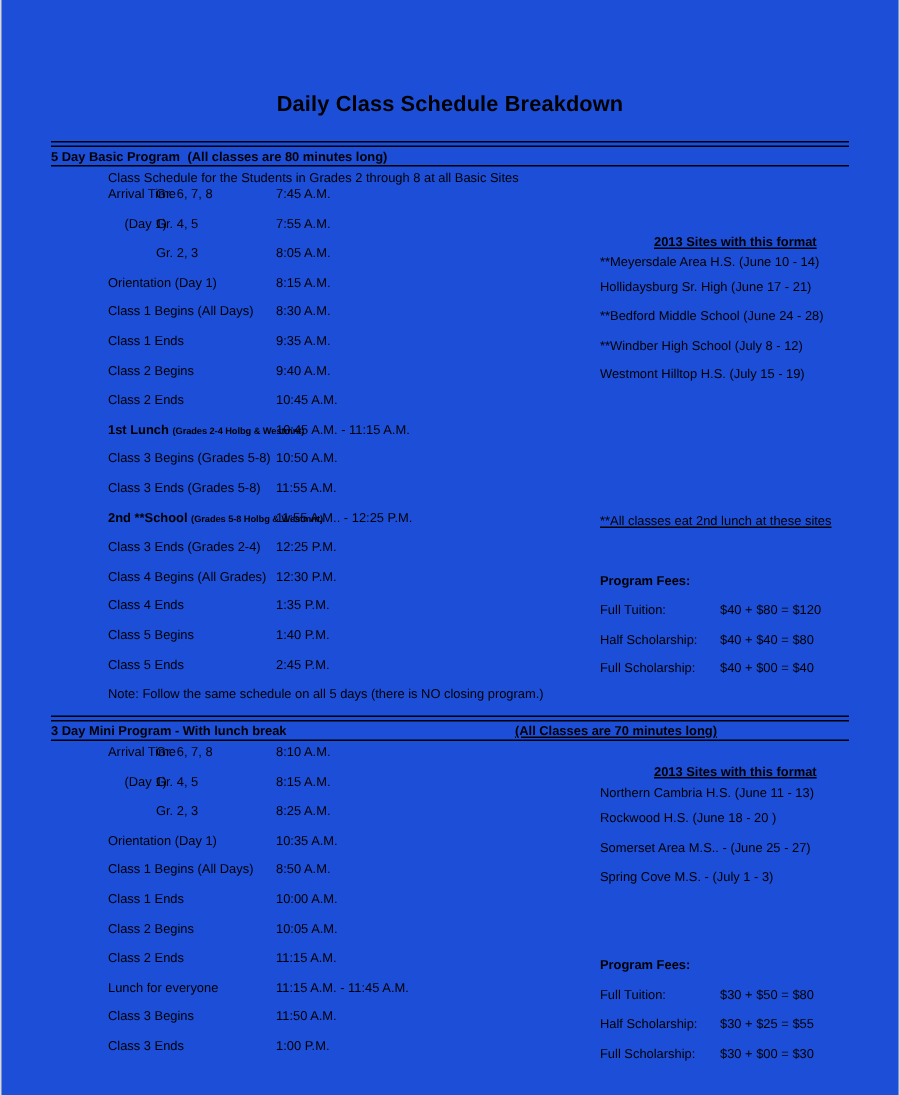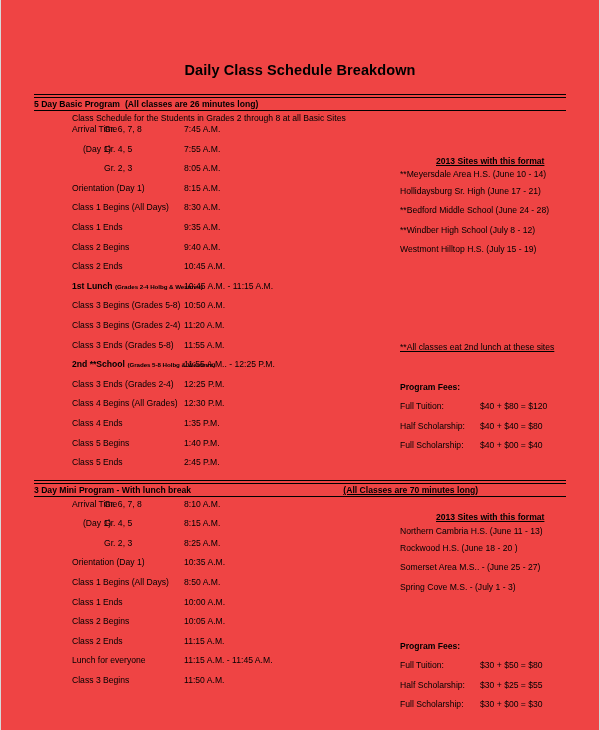--- a/index.html
+++ b/index.html
@@ -16,21 +16,21 @@
   }
 
   
   .page {
     position: relative;
     width: 600px;
     height: 730px;
     box-sizing: border-box;
     border-left: 1px solid #d8d8d8;
     border-right: 1px solid #d8d8d8;
-    background: #ef4444;
+    background: #1d4ed8;
   }
 
   .doc-title {
     text-align: center;
     font-size: 14.5px;
     font-weight: bold;
     letter-spacing: 0.1px;
     padding-top: 62px;
     margin: 0 0 16px 0;
   }
@@ -147,21 +147,21 @@
 <div class="page">
 
   <h1 class="doc-title">Daily Class Schedule Breakdown</h1>
 
   <div class="section">
 
     <div class="rule-double"></div>
 
     <div class="band-head">
       <span class="band-title">5 Day Basic Program</span>
-      <span class="band-inline">(All classes are 26 minutes long)</span>
+      <span class="band-inline">(All classes are 80 minutes long)</span>
     </div>
 
     <div class="rule-single"></div>
 
     <div class="subtitle">Class Schedule for the Students in Grades 2 through 8 at all Basic Sites</div>
 
     <div class="rows">
 
       <div class="row">
         <span class="c-label">Arrival Time</span>
@@ -206,24 +206,20 @@
           <span class="tiny">(Grades 2-4 Holbg &amp; Westmnt)</span>
         </span>
         <span class="c-time">10:45 A.M. - 11:15 A.M.</span>
       </div>
 
       <div class="row">
         <span class="c-event">Class 3 Begins (Grades 5-8)</span>
         <span class="c-time">10:50 A.M.</span>
       </div>
       <div class="row">
-        <span class="c-event">Class 3 Begins (Grades 2-4)</span>
-        <span class="c-time">11:20 A.M.</span>
-      </div>
-      <div class="row">
         <span class="c-event">Class 3 Ends (Grades 5-8)</span>
         <span class="c-time">11:55  A.M.</span>
       </div>
 
       <div class="row">
         <span class="c-event">
           <span class="bold">2nd **School</span>
           <span class="tiny">(Grades 5-8 Holbg &amp; Westmnt)</span>
         </span>
         <span class="c-time">11:55 A.M.. - 12:25 P.M.</span>
@@ -243,20 +239,21 @@
       </div>
       <div class="row">
         <span class="c-event">Class 5 Begins</span>
         <span class="c-time">1:40 P.M.</span>
       </div>
       <div class="row">
         <span class="c-event">Class 5 Ends</span>
         <span class="c-time">2:45 P.M.</span>
       </div>
 
+      <div class="note-row">Note:  Follow the same schedule on all 5 days (there is NO closing program.)</div>
 
       <div class="right-col">
         <div class="rc-line" style="height:19.6px"></div>
         <div class="rc-line" style="height:13px"></div>
         <div class="rc-line" style="height:13px">
           <span class="u-bold">2013 Sites with this format</span>
         </div>
         <div class="rc-line" style="height:17px">**Meyersdale Area H.S. (June 10 - 14)</div>
         <div class="rc-line">Hollidaysburg Sr. High (June 17 - 21)</div>
         <div class="rc-line">**Bedford Middle School (June 24 - 28)</div>
@@ -346,20 +343,24 @@
         <span class="c-time">11:15 A.M.</span>
       </div>
       <div class="row">
         <span class="c-event">Lunch for everyone</span>
         <span class="c-time">11:15 A.M. - 11:45 A.M.</span>
       </div>
       <div class="row">
         <span class="c-event">Class 3 Begins</span>
         <span class="c-time">11:50 A.M.</span>
       </div>
+      <div class="row">
+        <span class="c-event">Class 3 Ends</span>
+        <span class="c-time">1:00 P.M.</span>
+      </div>
 
       <div class="right-col">
         <div class="rc-line" style="height:16px"></div>
         <div class="rc-line" style="height:14px">
           <span class="u-bold">2013 Sites with this format</span>
         </div>
         <div class="rc-line" style="height:17px">Northern Cambria H.S. (June 11 - 13)</div>
         <div class="rc-line">Rockwood H.S. (June 18 - 20 )</div>
         <div class="rc-line">Somerset Area M.S.. - (June 25 - 27)</div>
         <div class="rc-line">Spring Cove M.S. - (July 1 - 3)</div>

